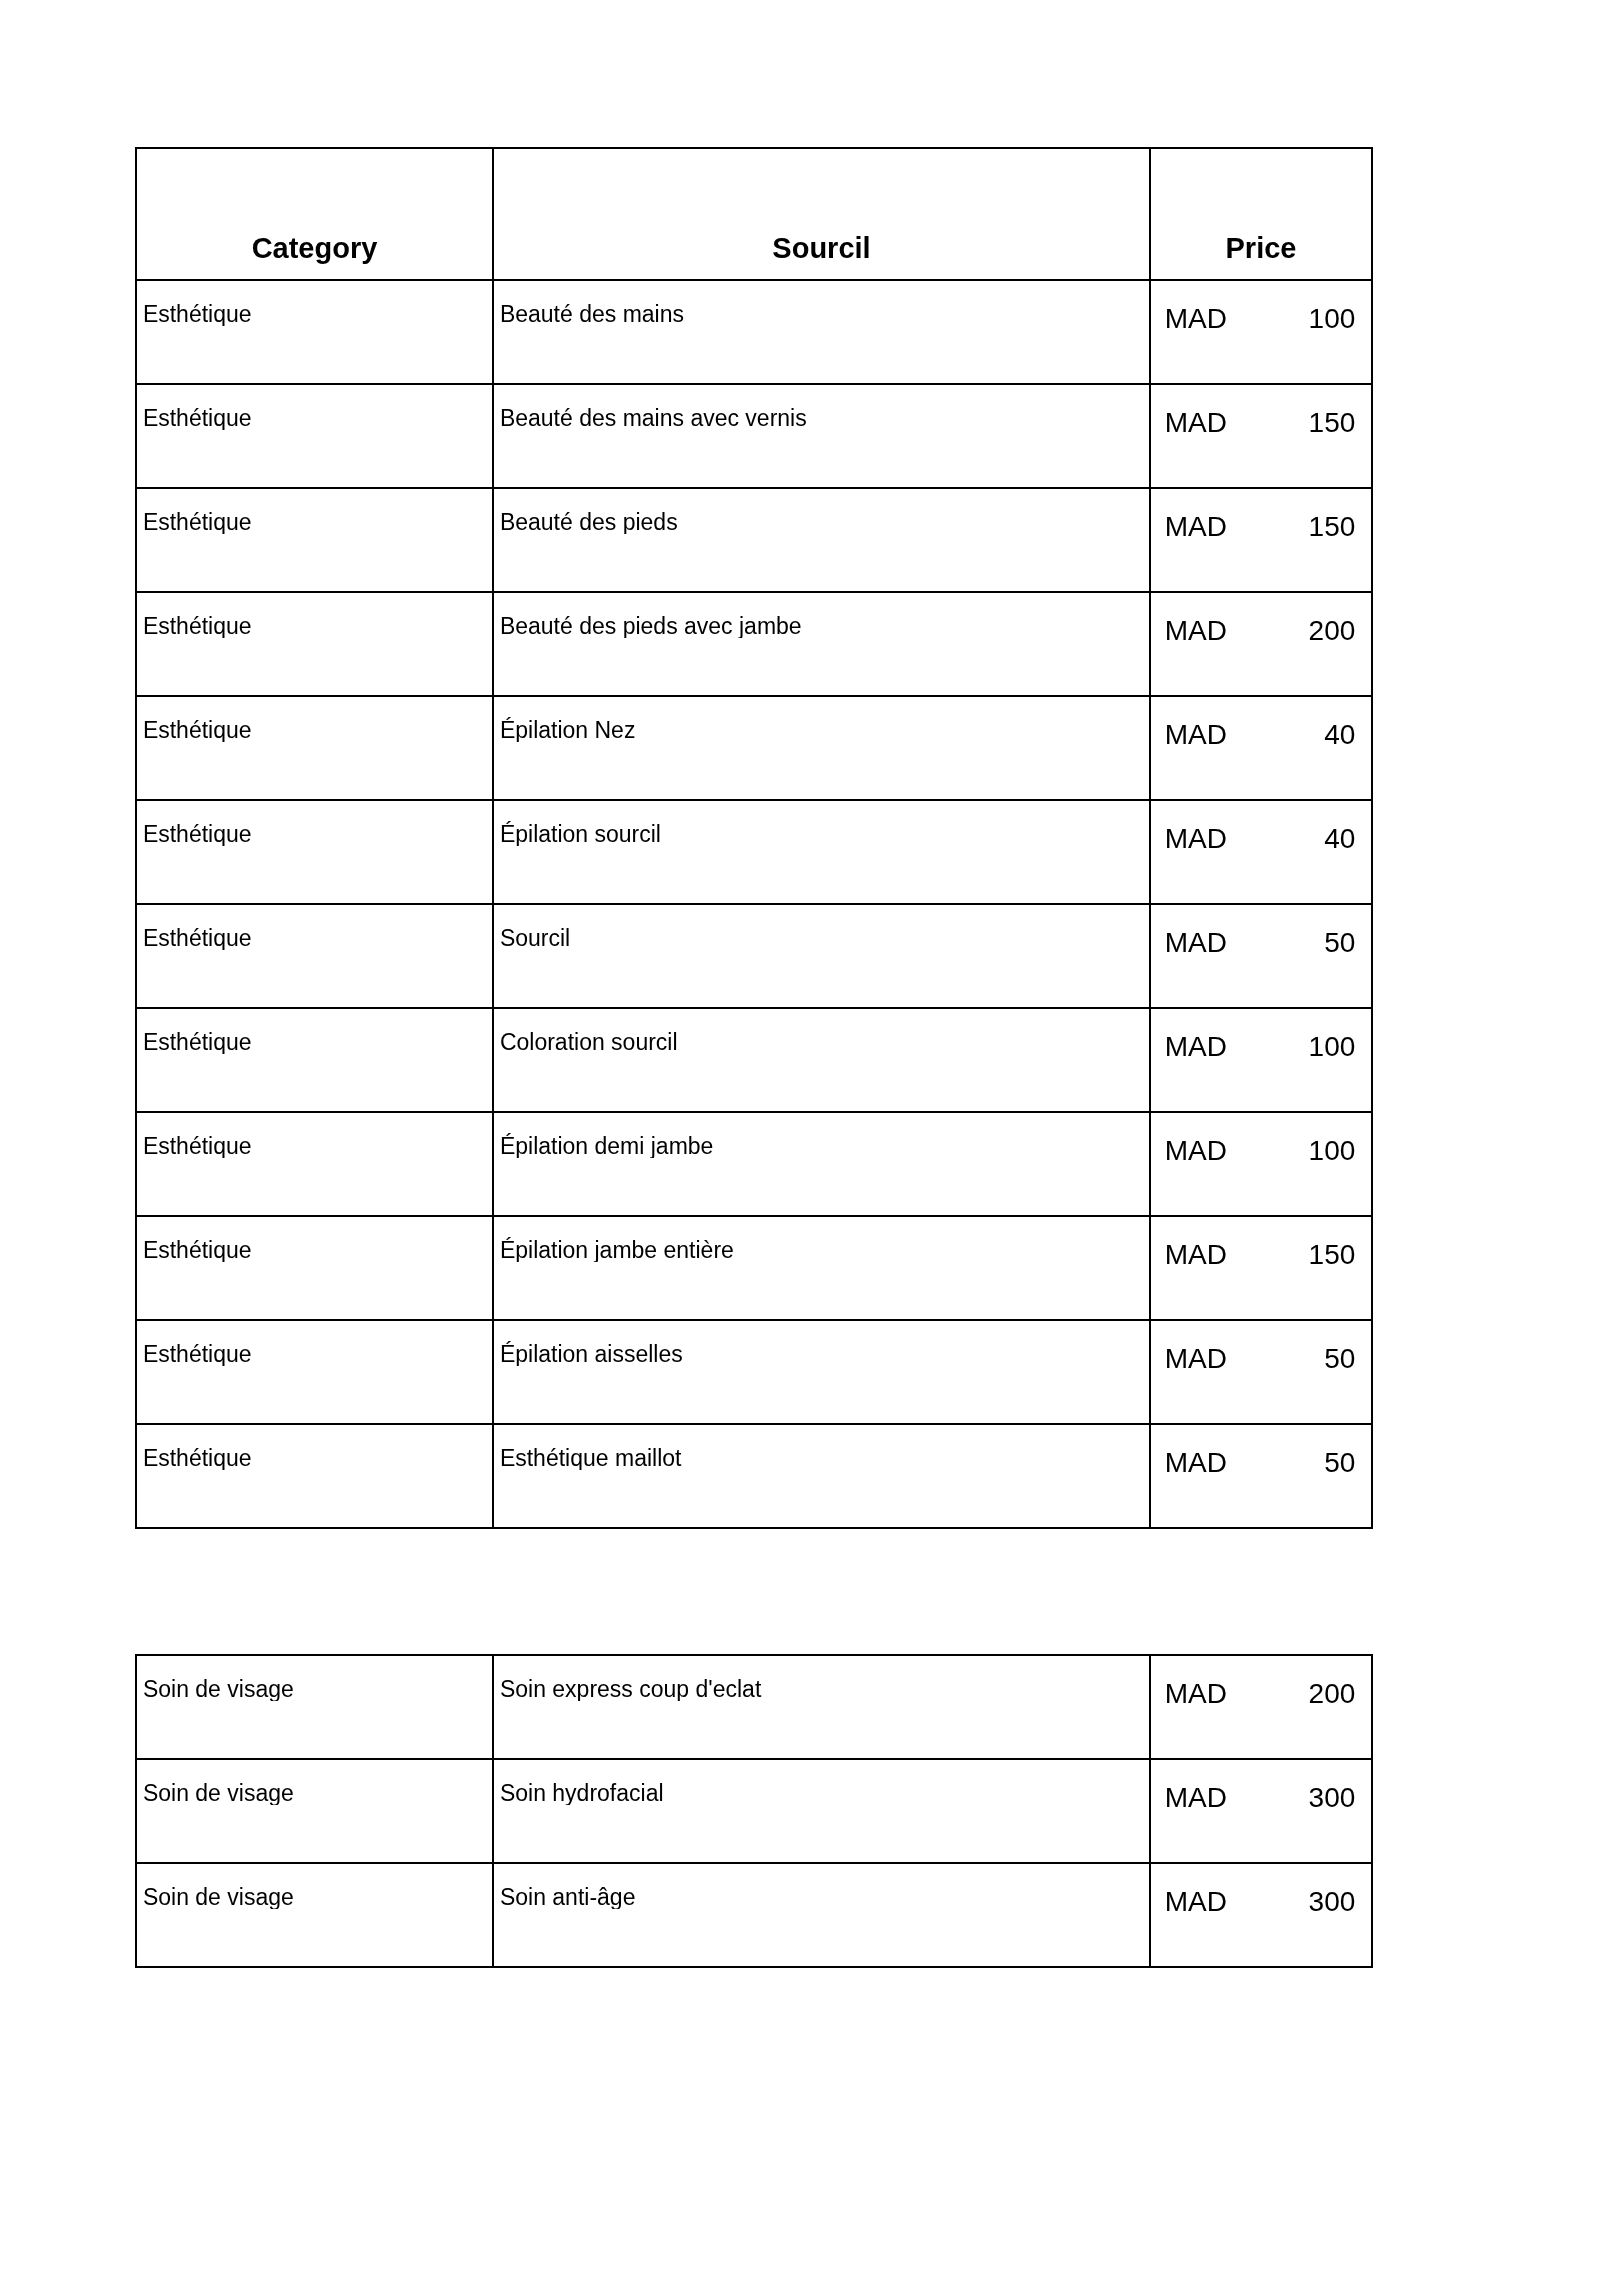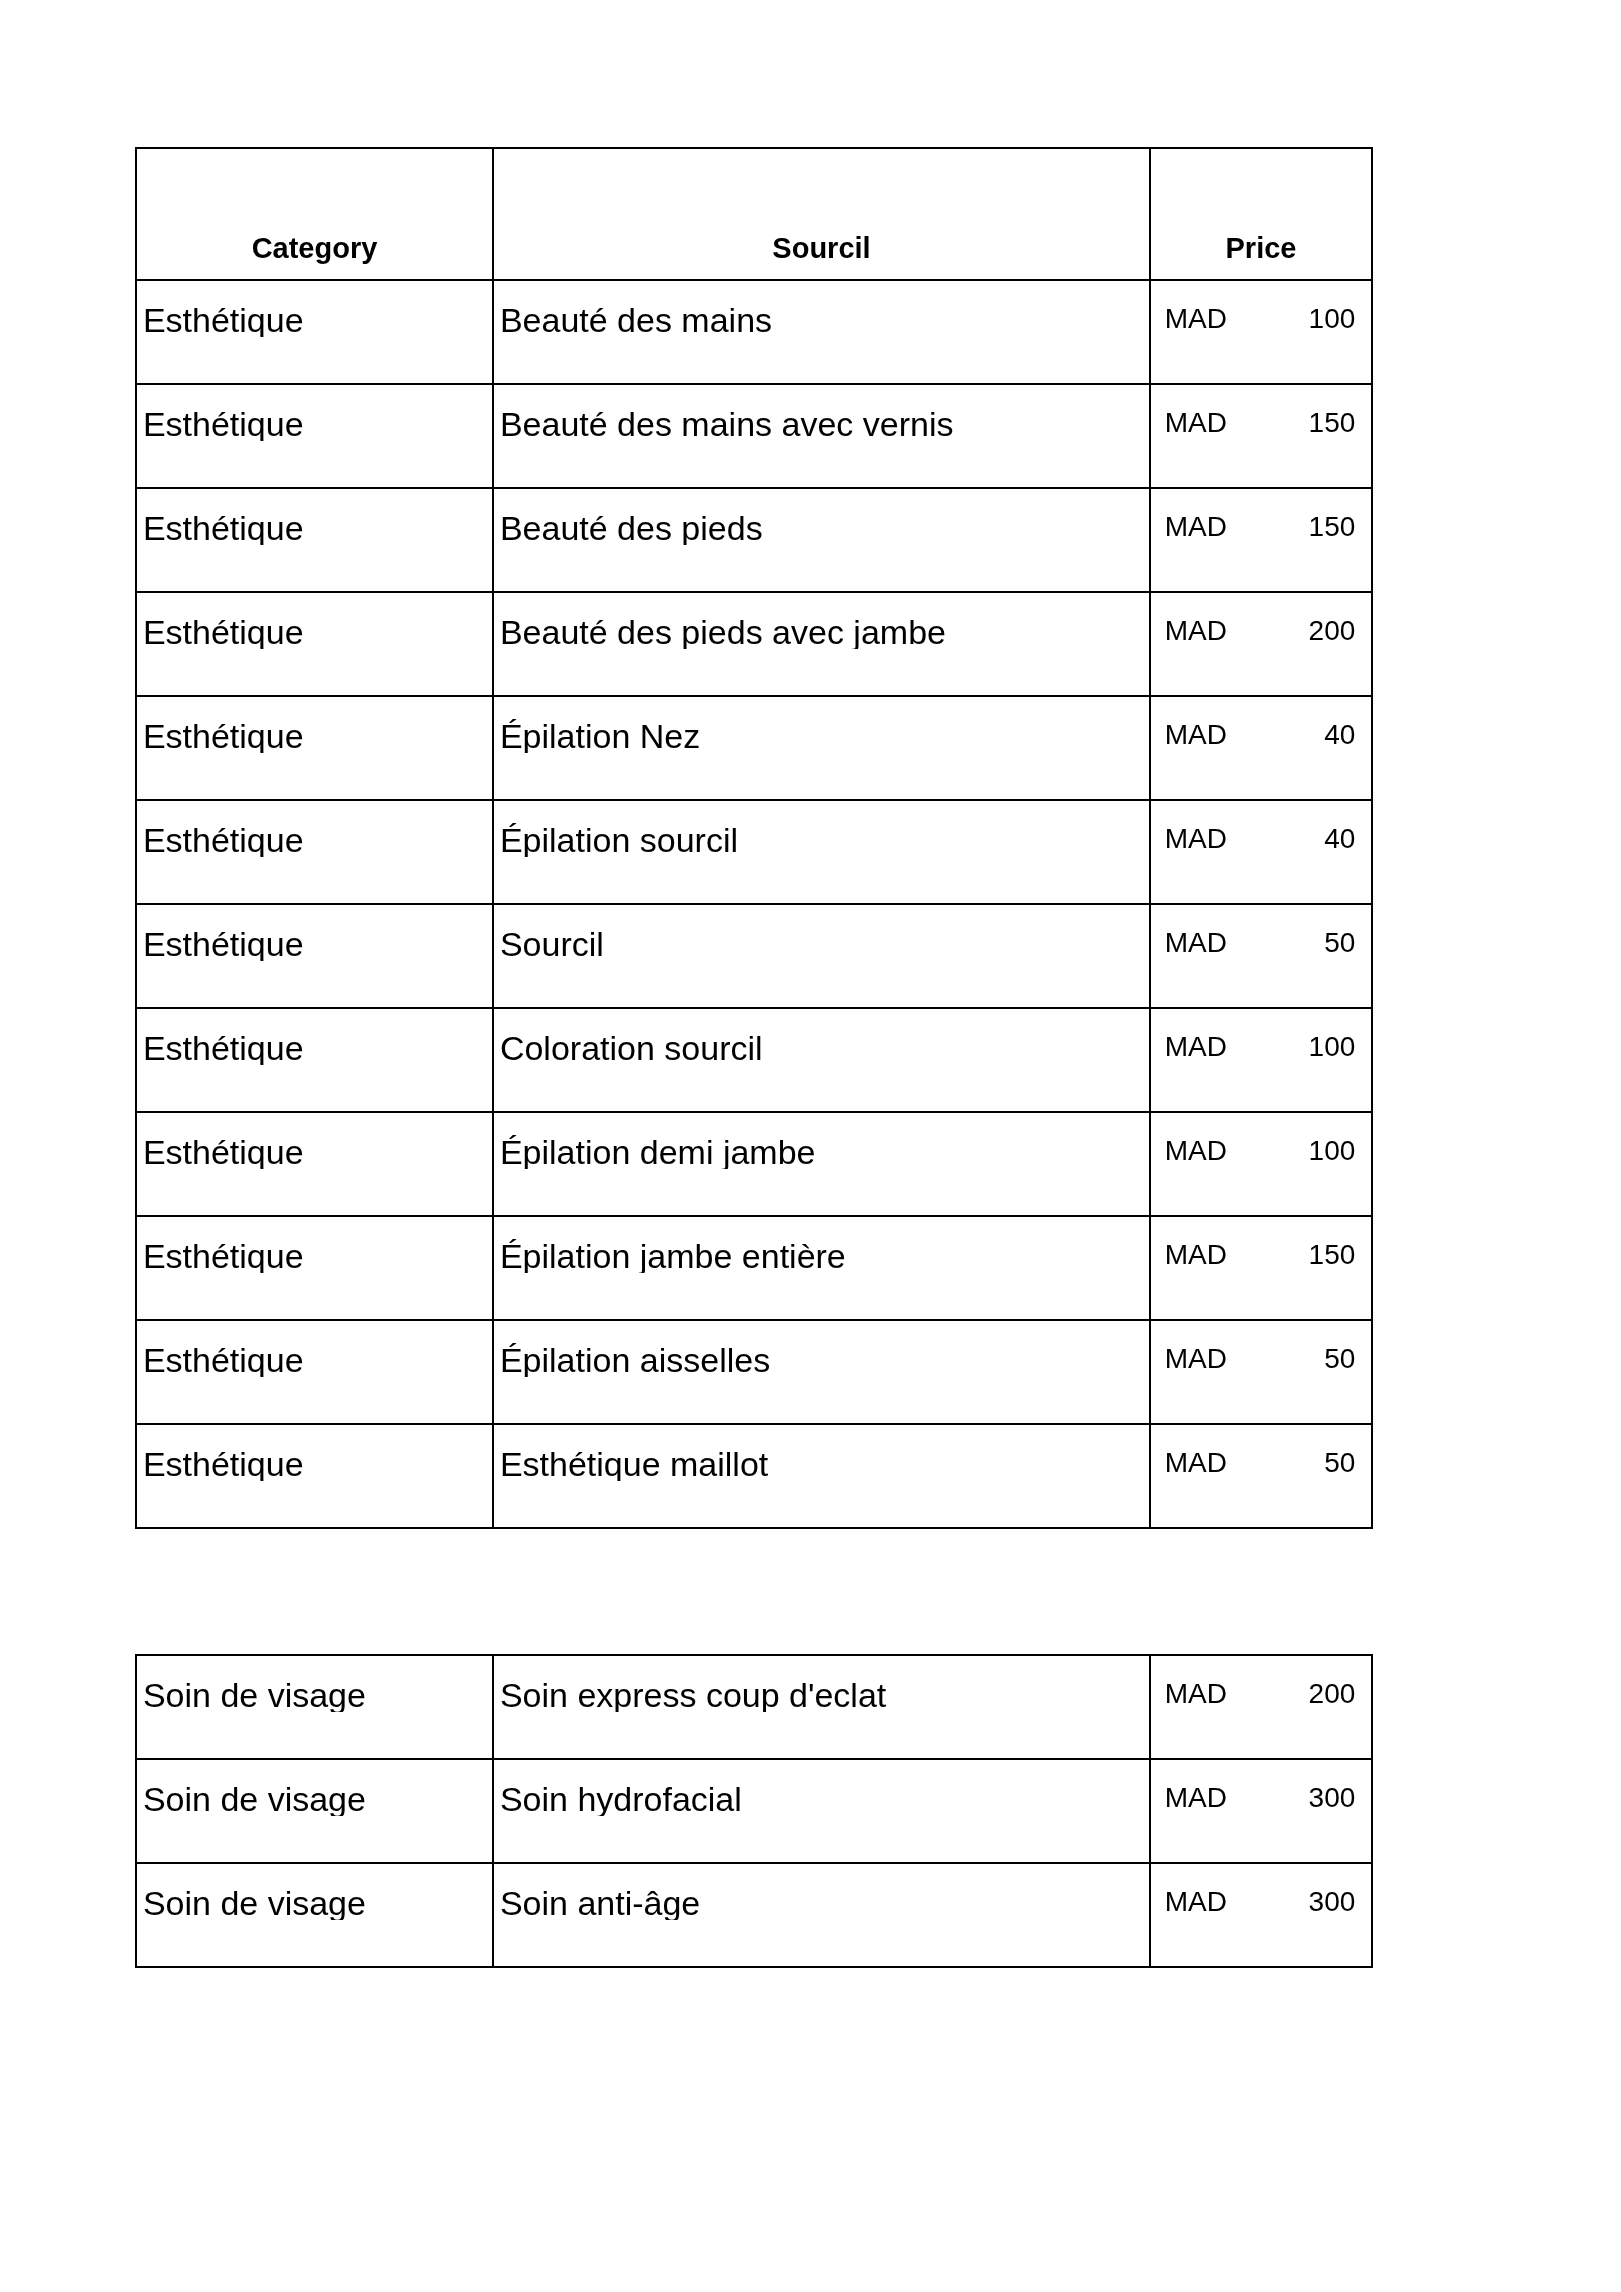--- a/index.html
+++ b/index.html
@@ -52,21 +52,21 @@
     vertical-align: bottom;
     text-align: center;
     font-weight: bold;
     font-size: 29px;
     line-height: 1.1;
     padding-bottom: 13.7px;
   }
 
   .cell-text {
     display: block;
-    font-size: 34px;
+    font-size: 23px;
     line-height: 1.0;
     padding: 21.6px 0 0 5.9px;
     white-space: nowrap;
     overflow: hidden;
   }
 
   .price-cell {
     position: relative;
     margin-left: 42px;
   }

